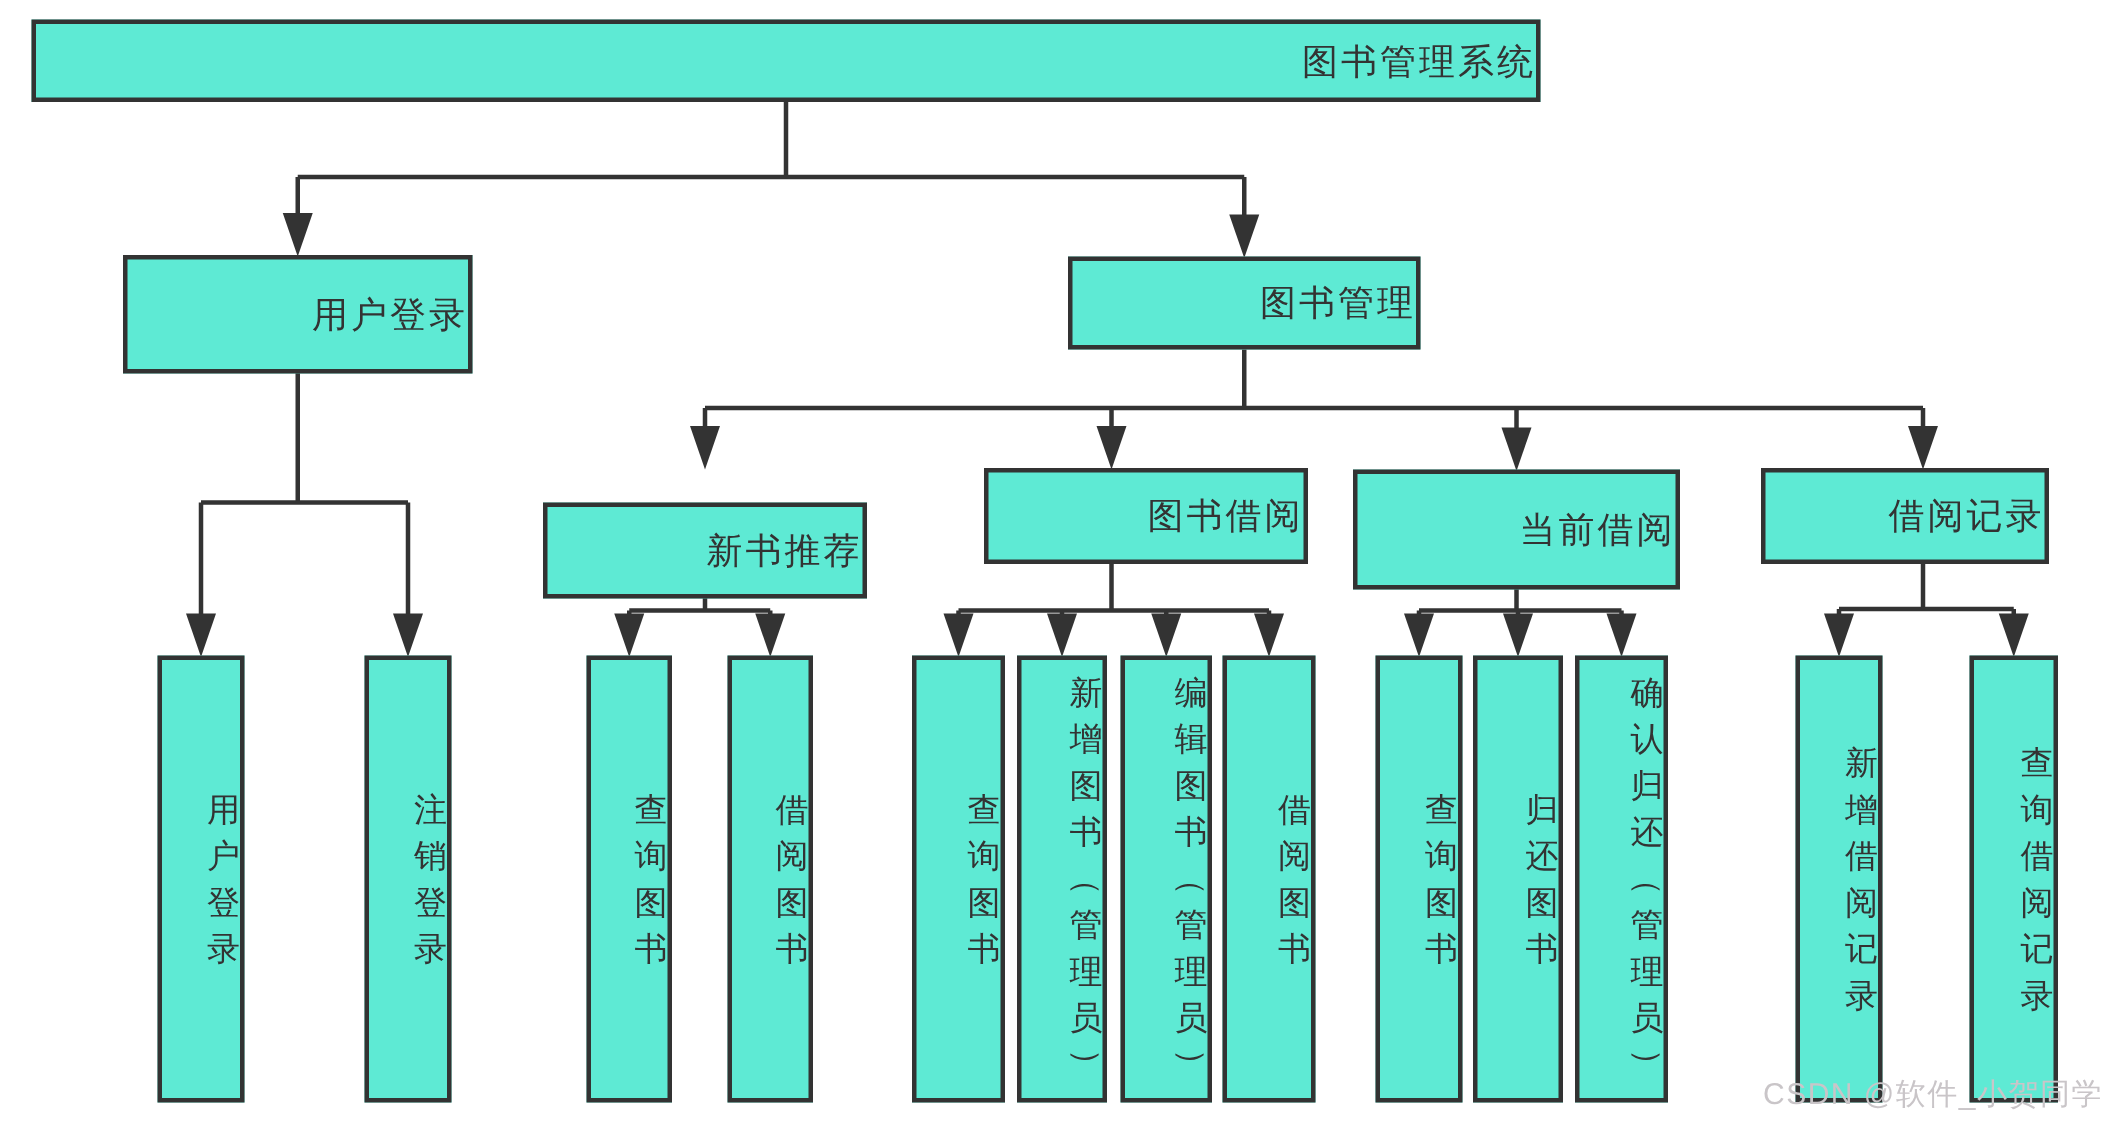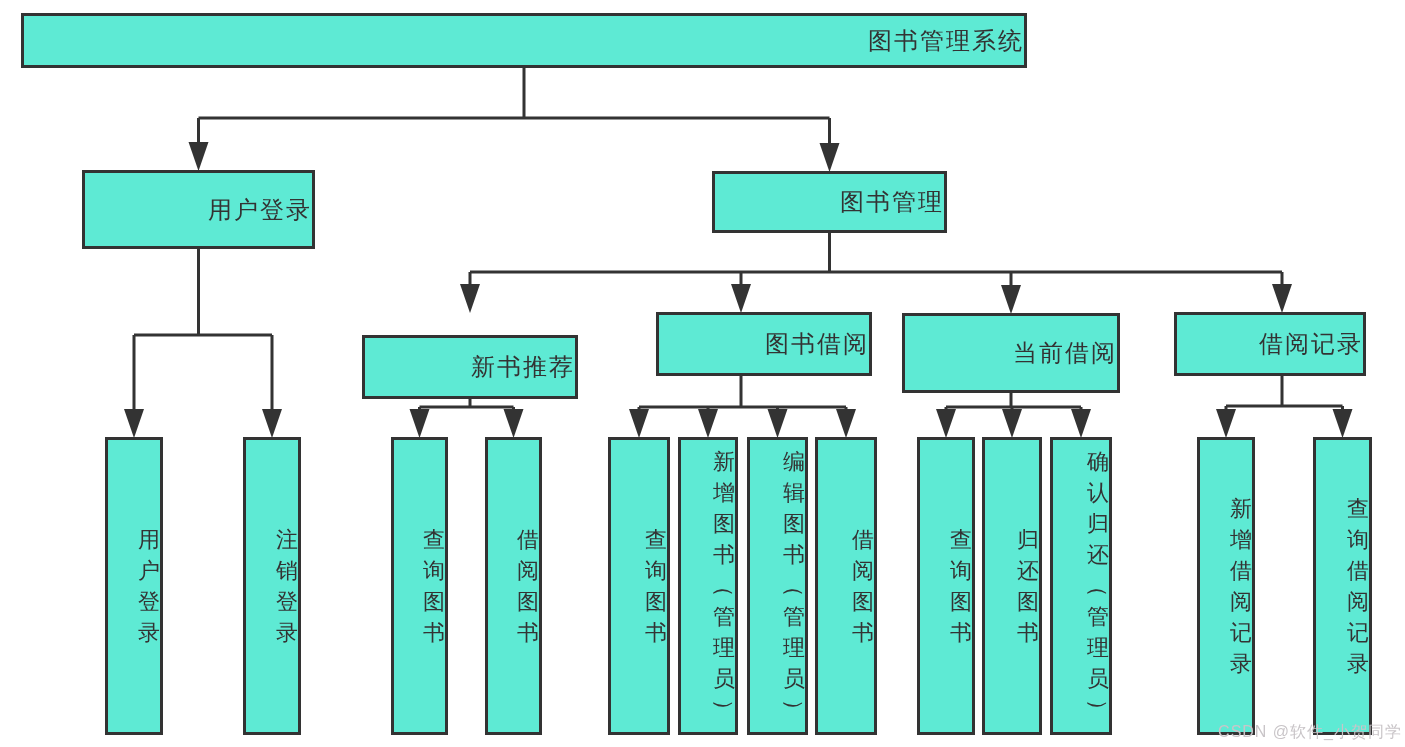--- a/index.html
+++ b/index.html
@@ -31,21 +31,21 @@
     font-size: 22px;
     line-height: 1;
     gap: 9px;
   }
   .node.v .label span { display: block; height: 22px; width: 22px; text-align: center; }
   .node.v .label span.rot { transform: rotate(90deg); }
   #watermark {
     position: absolute;
     right: 3px;
     bottom: 4px;
-    font-size: 16px;
+    font-size: 20px;
     letter-spacing: 1px;
     color: #c9c5c8;
     white-space: nowrap;
     z-index: 5;
   }
 </style>
 </head>
 <body>
 
 <div id="canvas" style="background: rgb(255, 255, 255);">

